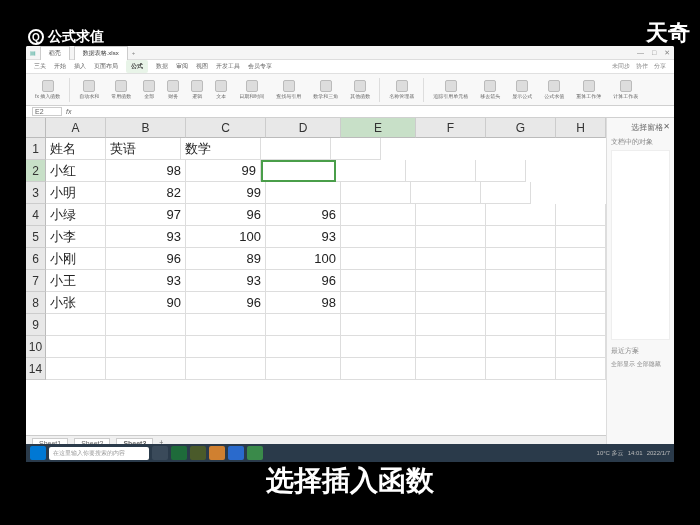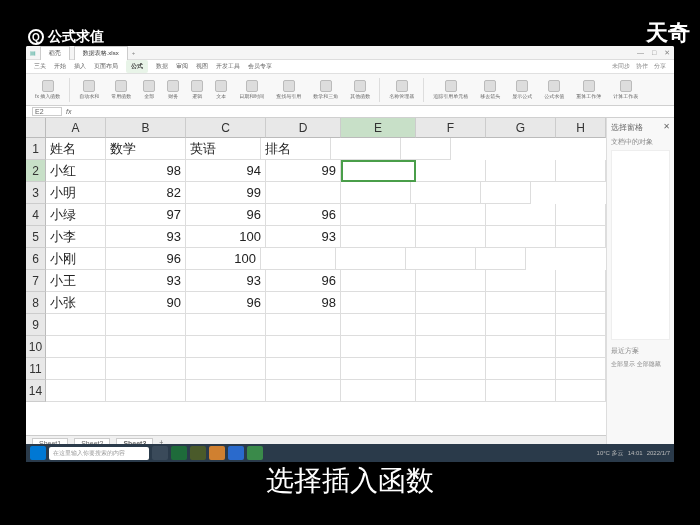--- a/index.html
+++ b/index.html
@@ -30,31 +30,31 @@
 .col-header.selected{background:#c8e0c8}
 .grid-body{flex:1;overflow:auto}
 .row{display:flex;height:22px}
 .row-header{width:20px;background:#e8e8e8;border-right:1px solid #bbb;border-bottom:1px solid #ccc;display:flex;align-items:center;justify-content:center;font-size:12px;color:#333}
 .row-header.selected{background:#c8e0c8}
 .cell{border-right:1px solid #ddd;border-bottom:1px solid #ddd;display:flex;align-items:center;padding:0 4px;font-size:13px;color:#222;background:#fff}
 .cell.num{justify-content:flex-end}
 .cell.selected{border:2px solid #4a9e4a;padding:0 2px}
 .col-A{width:60px}.col-B{width:80px}.col-C{width:80px}.col-D{width:75px}.col-E{width:75px}.col-F{width:70px}.col-G{width:70px}.col-H{width:50px}
 .side-panel{width:110px;background:#f8f8f8;border-left:1px solid #ddd;font-size:7px;padding:4px;color:#666}
-.side-title{font-size:8px;margin-bottom:4px;display:flex;justify-content:space-between}
+.side-title{font-size:8px;margin-bottom:4px;display:flex;justify-content:flex-end}
 .side-sub{font-size:7px;color:#888;margin-bottom:3px}
 .side-content{background:#fff;height:190px;border:1px solid #eee}
 .side-bottom{margin-top:6px;font-size:7px;color:#888;display:flex;justify-content:space-between}
 .sheet-tabs{height:14px;background:#f0f0f0;border-top:1px solid #ccc;display:flex;align-items:center;font-size:7px;padding:0 6px;gap:6px;color:#666}
 .sheet-tab{padding:1px 6px;background:#fff;border:1px solid #ccc;border-bottom:none}
 .taskbar{position:absolute;bottom:63px;left:26px;right:26px;height:18px;background:#2a3a4a;display:flex;align-items:center;padding:0 4px;gap:3px}
 .taskbar-item{width:16px;height:14px;background:#3a4a5a;border-radius:2px}
 .taskbar-search{width:100px;height:13px;background:#fff;border-radius:2px;font-size:6px;color:#999;display:flex;align-items:center;padding:0 4px}
 .taskbar-right{margin-left:auto;color:#bbb;font-size:6px;display:flex;gap:4px;align-items:center}
-.subtitle{position:absolute;bottom:25px;left:0;right:0;text-align:center;color:#fff;font-size:28px;font-weight:400;text-shadow:1px 1px 2px #000}
+.subtitle{position:absolute;bottom:25px;left:0;right:0;text-align:center;color:#fff;font-size:28px;font-weight:700;text-shadow:1px 1px 2px #000}
 </style>
 </head>
 <body>
 
 <div class="frame">
   <div class="watermark">
     <span class="watermark-icon">Q</span>
     <span>公式求值</span>
   </div>
   <div class="watermark-right">天奇</div>
@@ -184,31 +184,29 @@
             <div class="col-header col-D">D</div>
             <div class="col-header col-E selected">E</div>
             <div class="col-header col-F">F</div>
             <div class="col-header col-G">G</div>
             <div class="col-header col-H">H</div>
           </div>
         <div class="grid-body" id="grid-body">
             <div class="row">
               <div class="row-header">1</div>
               <div class="cell col-A">姓名</div>
+              <div class="cell col-D">英语</div>
               <div class="cell col-C">数学</div>
-              <div class="cell col-D">英语</div>
-              <div class="cell col-F">排名</div>
               <div class="cell col-G"></div>
               <div class="cell col-H"></div>
             </div>
             <div class="row">
               <div class="row-header selected">2</div>
               <div class="cell col-A">小红</div>
               <div class="cell col-B num">98</div>
-              <div class="cell col-C num">94</div>
               <div class="cell col-D num">99</div>
               <div class="cell col-E num selected"></div>
               <div class="cell col-F"></div>
               <div class="cell col-G"></div>
               <div class="cell col-H"></div>
             </div>
             <div class="row">
               <div class="row-header">3</div>
               <div class="cell col-A">小明</div>
               <div class="cell col-B num">82</div>
@@ -237,20 +235,21 @@
               <div class="cell col-D num">93</div>
               <div class="cell col-E num"></div>
               <div class="cell col-F"></div>
               <div class="cell col-G"></div>
               <div class="cell col-H"></div>
             </div>
             <div class="row">
               <div class="row-header">6</div>
               <div class="cell col-A">小刚</div>
               <div class="cell col-B num">96</div>
+              <div class="cell col-C num">89</div>
               <div class="cell col-D num">100</div>
               <div class="cell col-E num"></div>
               <div class="cell col-F"></div>
               <div class="cell col-G"></div>
               <div class="cell col-H"></div>
             </div>
             <div class="row">
               <div class="row-header">7</div>
               <div class="cell col-A">小王</div>
               <div class="cell col-B num">93</div>
@@ -278,31 +277,20 @@
               <div class="cell col-B num"></div>
               <div class="cell col-C num"></div>
               <div class="cell col-D num"></div>
               <div class="cell col-E num"></div>
               <div class="cell col-F"></div>
               <div class="cell col-G"></div>
               <div class="cell col-H"></div>
             </div>
             <div class="row">
               <div class="row-header">10</div>
-              <div class="cell col-A"></div>
-              <div class="cell col-B num"></div>
-              <div class="cell col-C num"></div>
-              <div class="cell col-D num"></div>
-              <div class="cell col-E num"></div>
-              <div class="cell col-F"></div>
-              <div class="cell col-G"></div>
-              <div class="cell col-H"></div>
-            </div>
-            <div class="row">
-              <div class="row-header">11</div>
               <div class="cell col-A"></div>
               <div class="cell col-B num"></div>
               <div class="cell col-C num"></div>
               <div class="cell col-D num"></div>
               <div class="cell col-E num"></div>
               <div class="cell col-F"></div>
               <div class="cell col-G"></div>
               <div class="cell col-H"></div>
             </div>
             <div class="row">

